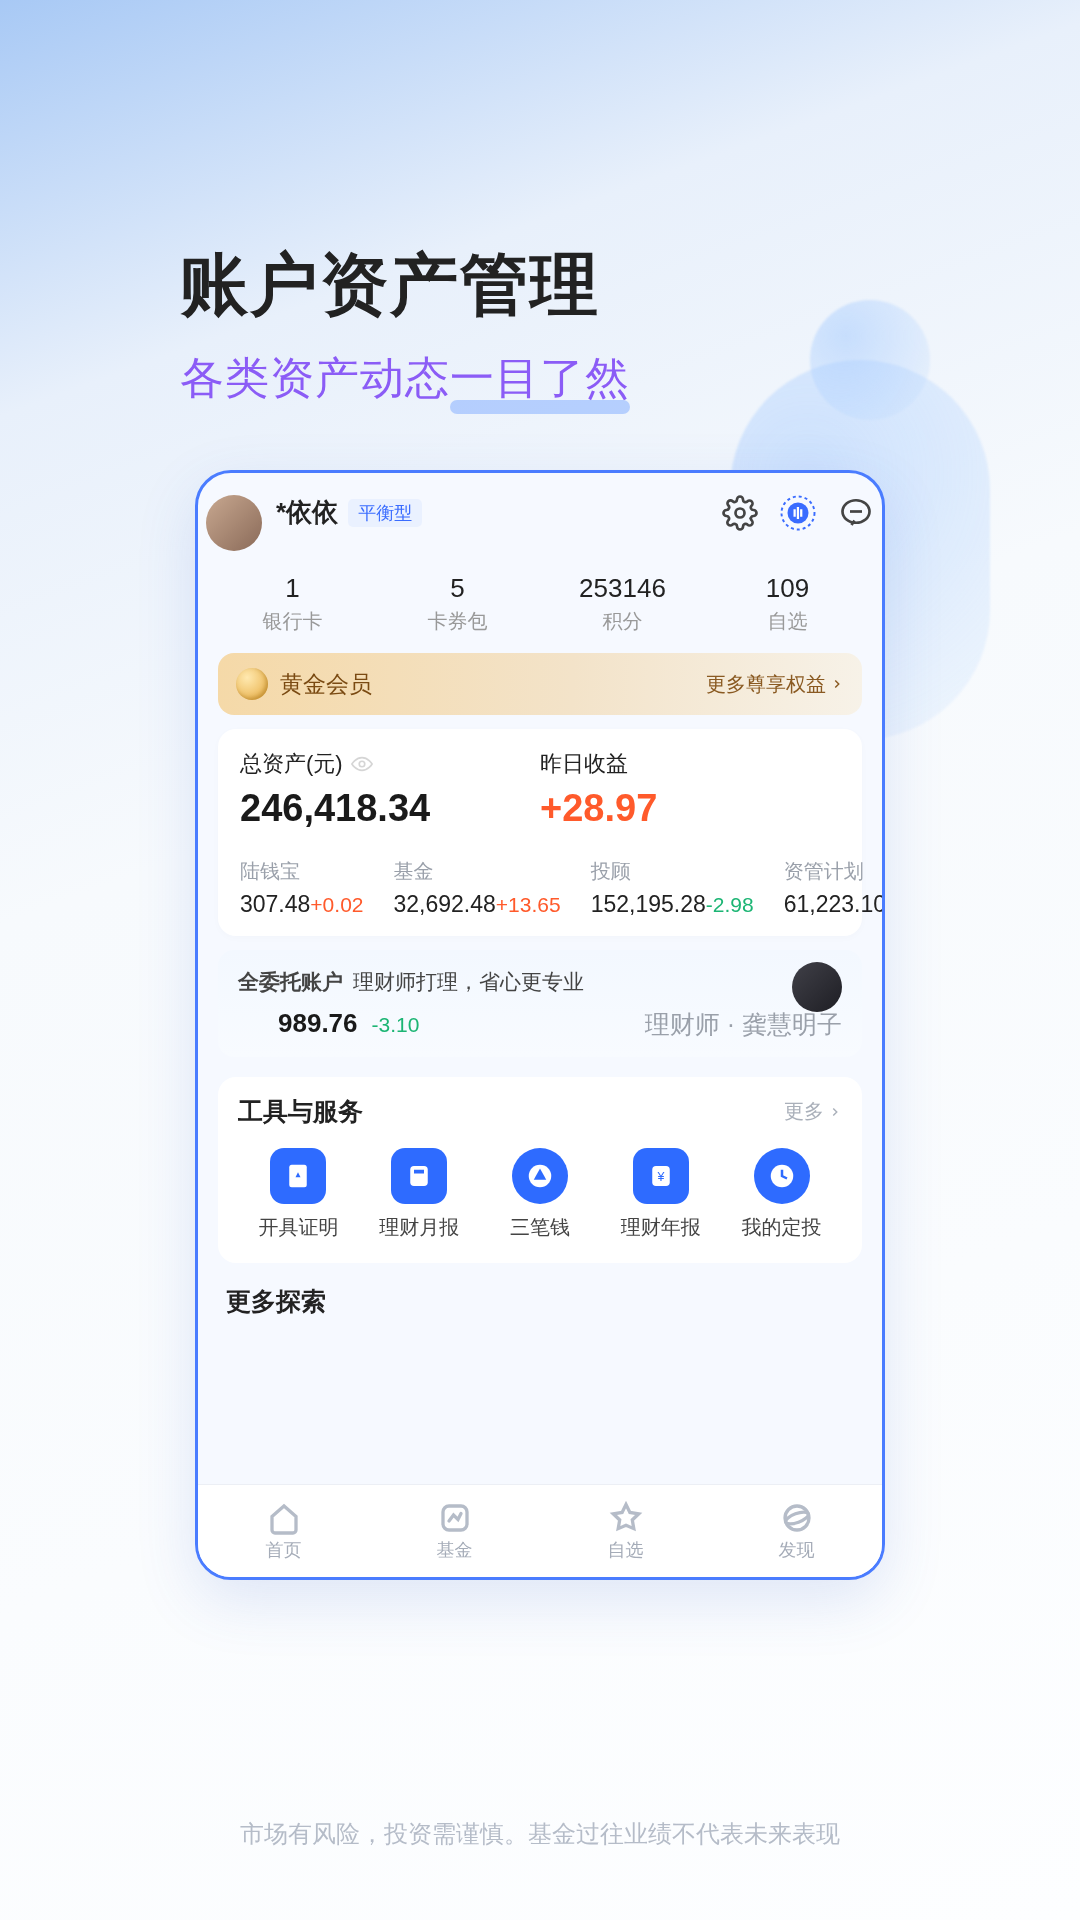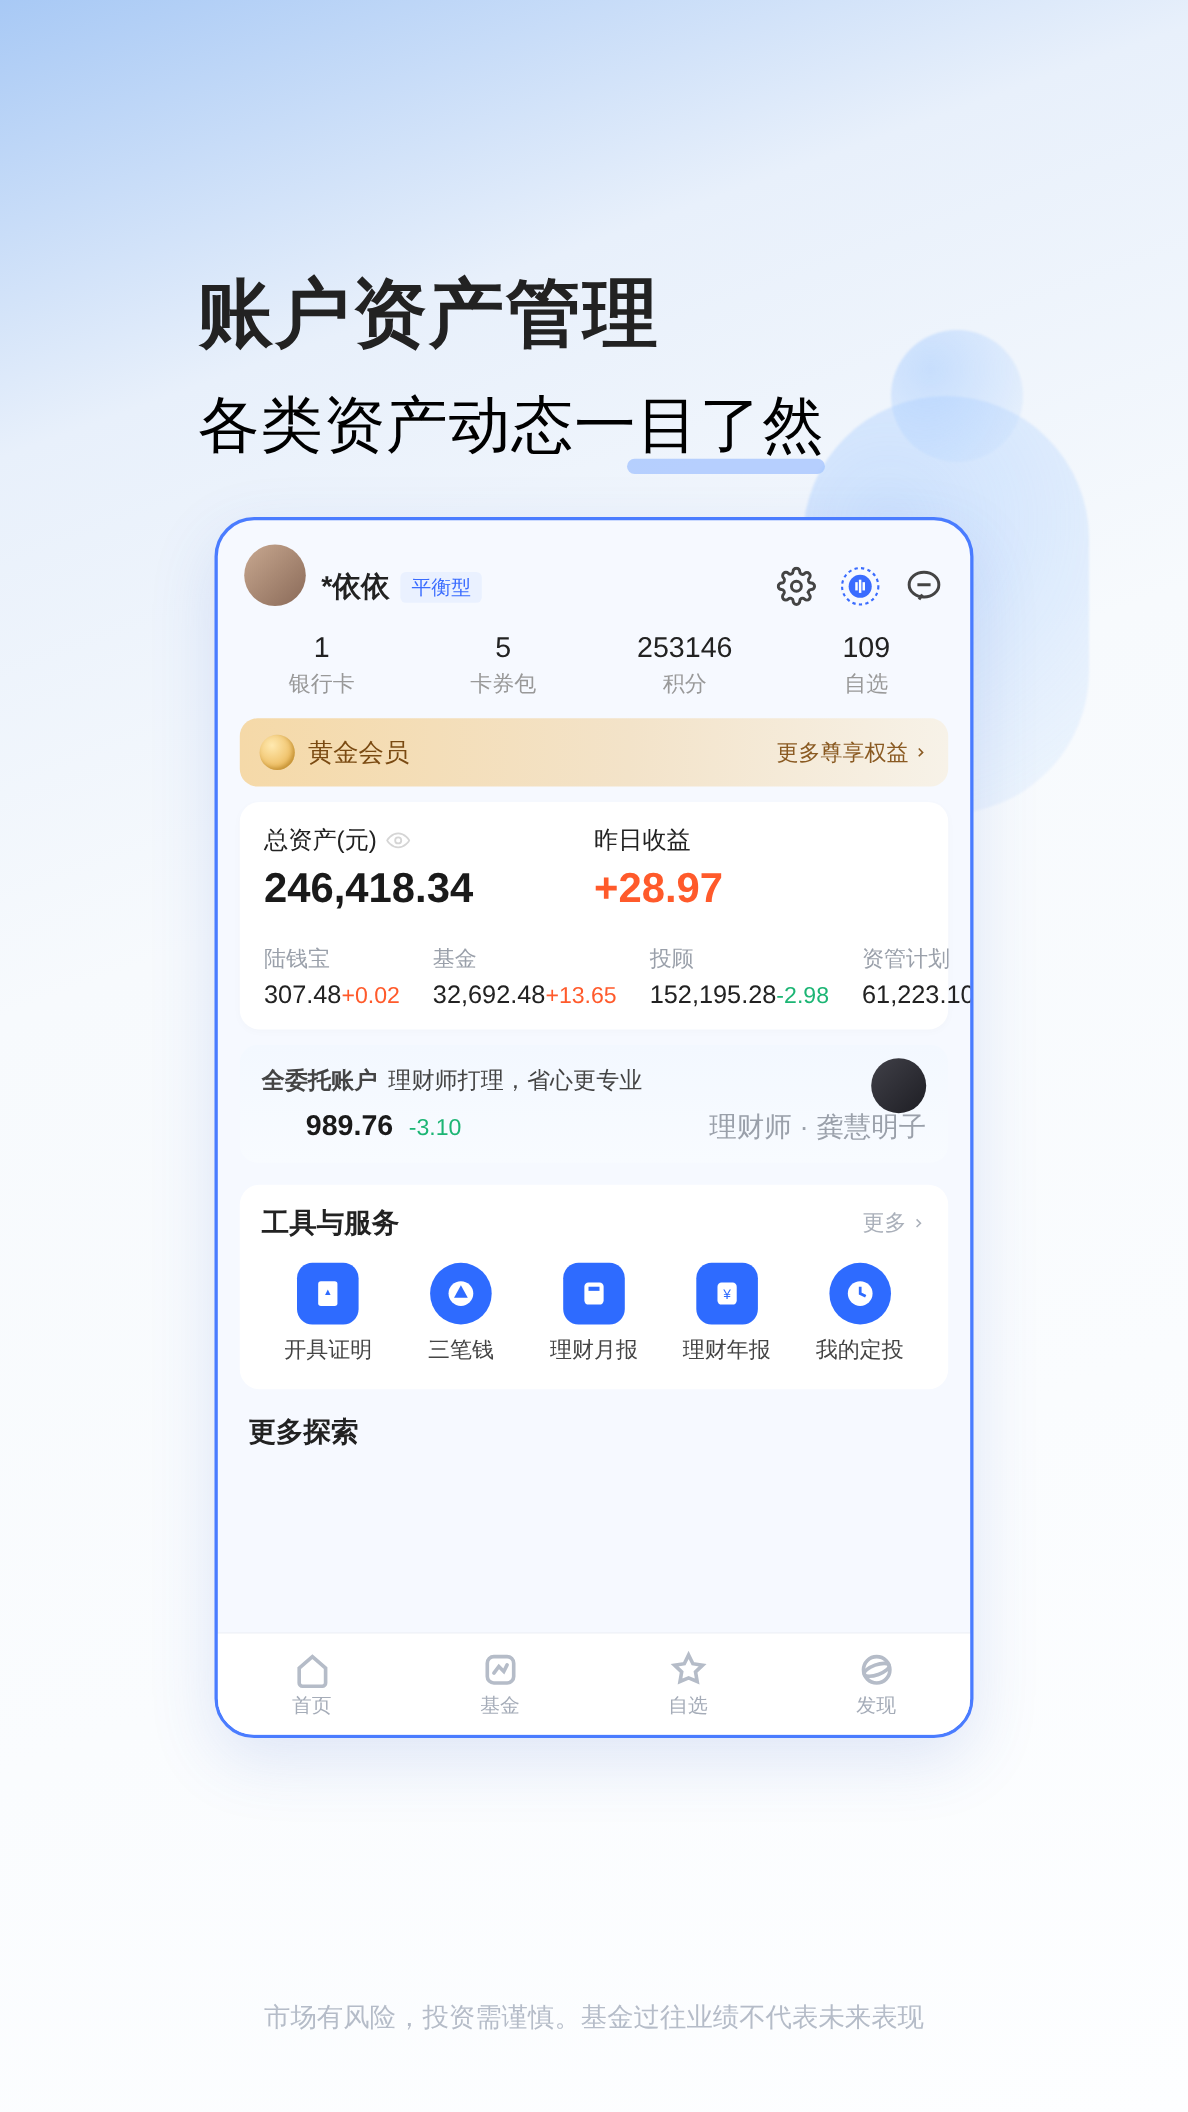--- a/index.html
+++ b/index.html
@@ -4,21 +4,21 @@
 <style>
 * { margin: 0; padding: 0; box-sizing: border-box; font-family: -apple-system, "PingFang SC", "Helvetica Neue", sans-serif; }
 body {
   width: 1080px; height: 1920px;
   background: linear-gradient(160deg, #a8c9f5 0%, #e8f0fb 18%, #f7fafd 40%, #fdfeff 100%);
   position: relative;
   overflow: hidden;
 }
 .hero { position: absolute; top: 240px; left: 180px; }
 .hero h1 { font-size: 68px; font-weight: 600; color: #222; letter-spacing: 2px; }
-.hero .sub { font-size: 56px; color: #000000; margin-top: 18px; letter-spacing: 1px; display: inline-block; position: relative; }
+.hero .sub { font-size: 44px; color: #8b5cf6; margin-top: 18px; letter-spacing: 1px; display: inline-block; position: relative; }
 .hero .sub .underline {
   position: absolute; bottom: -6px; right: 0; width: 180px; height: 14px;
   background: #8fb5ff; border-radius: 7px; opacity: .6; z-index: -1;
 }
 .bubble {
   position: absolute; top: 360px; right: 90px;
   width: 260px; height: 380px; border-radius: 130px;
   background: radial-gradient(circle at 30% 30%, rgba(160,200,255,.45), rgba(200,225,255,.15));
   filter: blur(1px);
 }
@@ -29,21 +29,21 @@
 }
 .phone {
   position: absolute; top: 470px; left: 195px;
   width: 690px; height: 1110px;
   background: #f6f9ff;
   border: 3px solid #4a7cff;
   border-radius: 36px;
   overflow: hidden;
   box-shadow: 0 20px 60px rgba(60,100,200,.15);
 }
-.topbar { display: flex; align-items: flex-end; padding: 22px 24px 16px; }
+.topbar { display: flex; align-items: flex-start; padding: 22px 8px 16px; }
 .avatar {
   width: 56px; height: 56px; border-radius: 50%;
   background: linear-gradient(135deg,#c8a890,#8a6a58);
   flex: none;
 }
 .userwrap { margin-left: 14px; display: flex; align-items: center; gap: 10px; }
 .username { font-size: 26px; font-weight: 600; color: #222; }
 .tag {
   font-size: 18px; color: #3a6cff; background: #eaf1ff;
   padding: 2px 10px; border-radius: 5px;
@@ -280,36 +280,36 @@
         <div class="tool">
           <div class="toolicn ">
             <svg viewBox="0 0 24 24">
               <rect x="5" y="3" width="14" height="18" rx="2"></rect>
               <polygon points="12,9 14,13 10,13" fill="#2e6bff"></polygon>
             </svg>
           </div>
     <div class="tl">开具证明</div>
         </div>
         <div class="tool">
+          <div class="toolicn ">
+            <svg viewBox="0 0 24 24">
+              <rect x="5" y="4" width="14" height="16" rx="3"></rect>
+              <rect x="8" y="7" width="8" height="3" fill="#2e6bff"></rect>
+            </svg>
+          </div>
+    <div class="tl">理财月报</div>
+        </div>
+        <div class="tool">
           <div class="toolicn round">
             <svg viewBox="0 0 24 24">
               <circle cx="12" cy="12" r="9"></circle>
               <polygon points="12,6 17,15 7,15" fill="#2e6bff"></polygon>
             </svg>
           </div>
     <div class="tl">三笔钱</div>
-        </div>
-        <div class="tool">
-          <div class="toolicn ">
-            <svg viewBox="0 0 24 24">
-              <rect x="5" y="4" width="14" height="16" rx="3"></rect>
-              <rect x="8" y="7" width="8" height="3" fill="#2e6bff"></rect>
-            </svg>
-          </div>
-    <div class="tl">理财月报</div>
         </div>
         <div class="tool">
           <div class="toolicn ">
             <svg viewBox="0 0 24 24">
               <rect x="5" y="4" width="14" height="16" rx="3"></rect>
               <text x="12" y="16" font-size="10" fill="#2e6bff" text-anchor="middle">¥</text>
             </svg>
           </div>
     <div class="tl">理财年报</div>
         </div>

